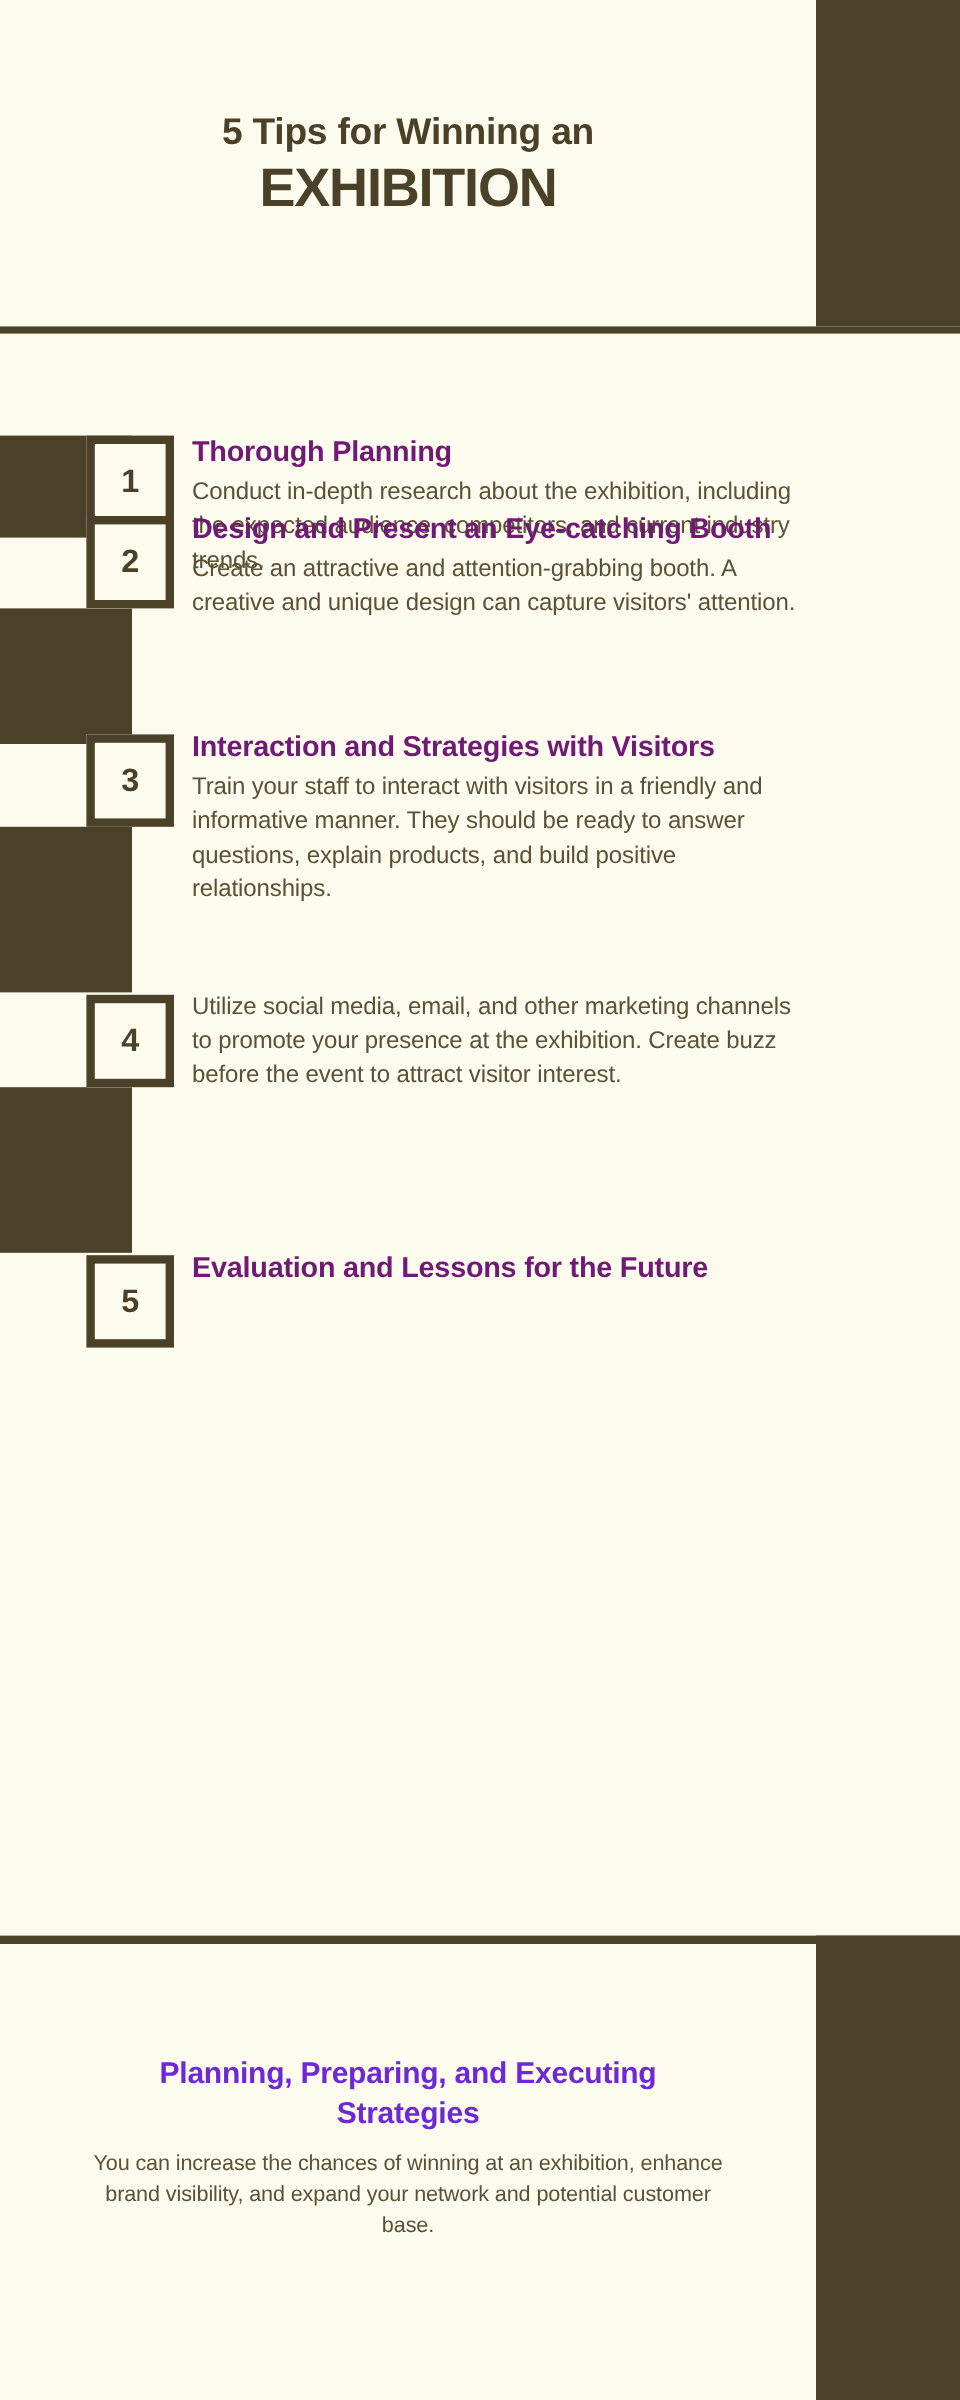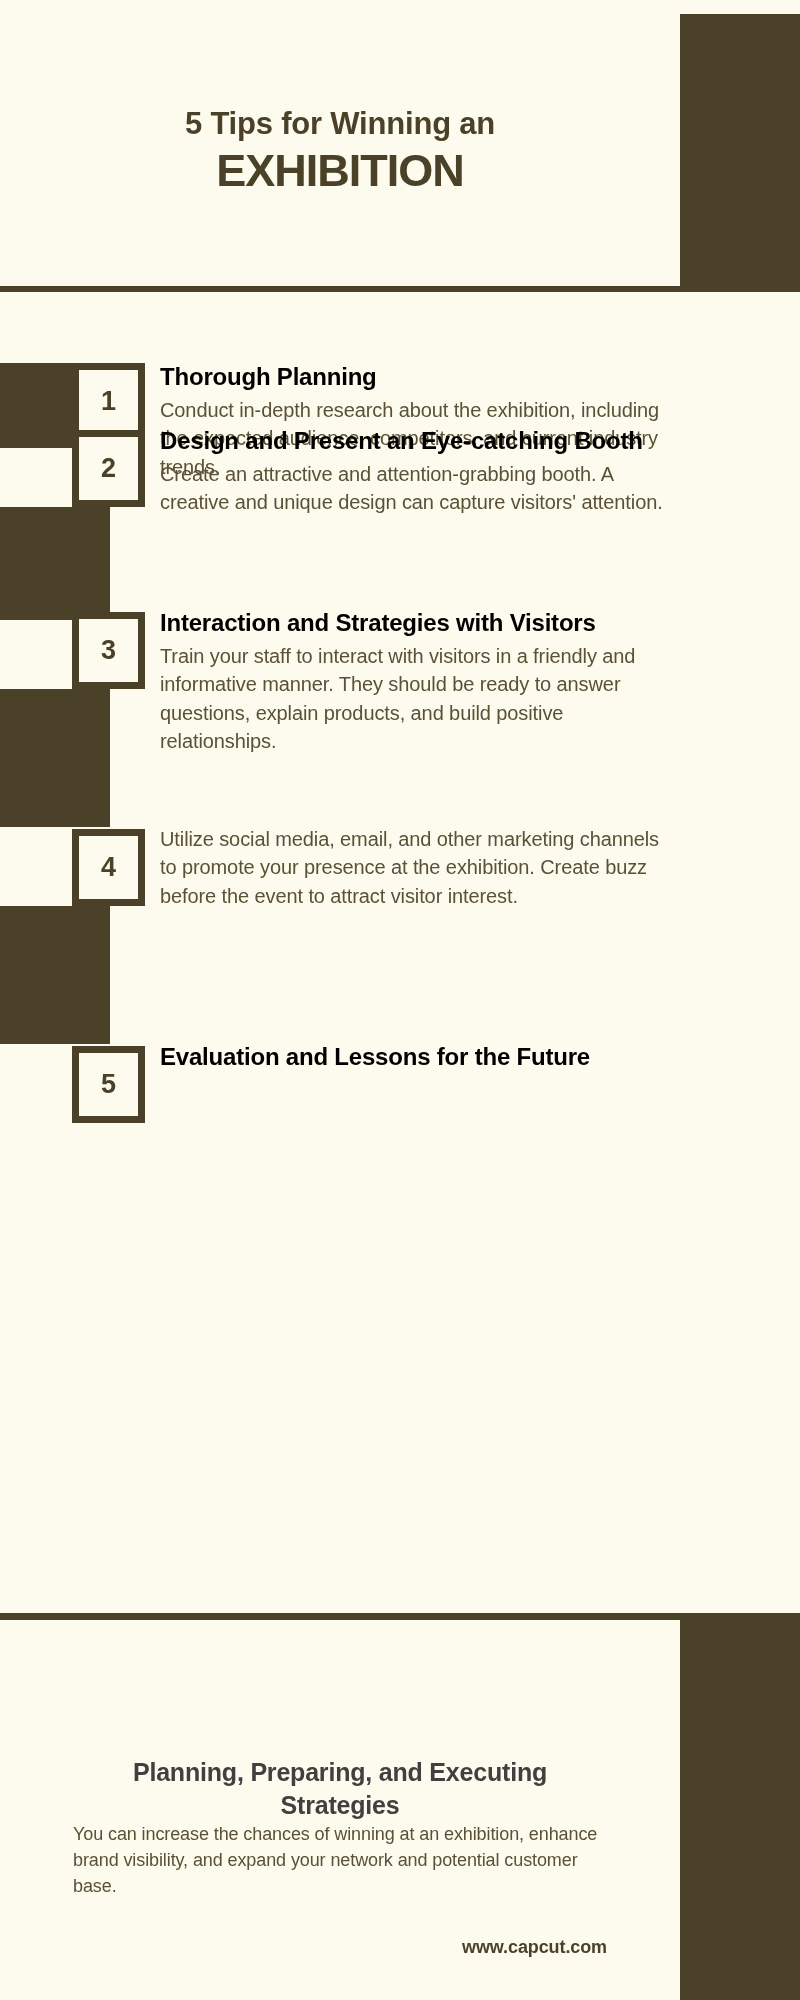--- a/index.html
+++ b/index.html
@@ -4,21 +4,21 @@
 <style>
   * { margin:0; padding:0; box-sizing:border-box; }
   html,body { background:#FDFBEE; }
   body {
     width:800px; height:2000px; position:relative; overflow:hidden;
     font-family:"Liberation Sans", sans-serif;
     color:#4B4128;
   }
 
   
-  .header { position:absolute; left:0; top:14px; width:800px; height:278px; }
+  .header { position:absolute; left:0; top:0; width:800px; height:278px; }
   .header-right-panel {
     position:absolute; left:680px; top:0; width:120px; height:272px;
     background:#4B4128;
   }
   .header-card {
     position:absolute; left:0; top:0; width:680px; height:272px;
     background:#FDFBEE;
     display:flex; flex-direction:column;
     align-items:center; justify-content:center;
   }
@@ -49,47 +49,47 @@
   .num-box {
     position:absolute; left:72px; width:73px; height:77px;
     border:7px solid #4B4128; background:#FDFBEE;
     display:flex; align-items:center; justify-content:center;
     font-size:27px; font-weight:800; color:#4B4128;
     line-height:1;
   }
 
   .item-text { position:absolute; left:160px; width:520px; }
   .item-title {
-    font-size:24px; font-weight:700; color:#000000;
+    font-size:24px; font-weight:700; color:#701a75;
     line-height:1.28; margin-bottom:3px; letter-spacing:-0.2px;
   }
   .item-body {
     font-size:20px; font-weight:400; color:#5A5136;
     line-height:1.42; letter-spacing:-0.1px;
   }
 
   
   .footer { position:absolute; left:0; top:1613px; width:800px; height:387px; }
   .footer-divider {
     position:absolute; left:0; top:0; width:800px; height:7px; background:#4B4128;
   }
   .footer-right-panel {
     position:absolute; left:680px; top:0; width:120px; height:387px; background:#4B4128;
   }
   .footer-card {
     position:absolute; left:0; top:7px; width:680px; height:380px;
     background:#FDFBEE; padding:92px 73px 0 73px;
   }
   .footer-title {
-    font-size:25px; font-weight:700; color:#404040;
-    line-height:1.3; text-align:center; letter-spacing:-0.2px;margin-top:44px;
+    font-size:25px; font-weight:700; color:#6d28d9;
+    line-height:1.3; text-align:center; letter-spacing:-0.2px;
   }
   .footer-body {
     font-size:18px; font-weight:400; color:#5A5136;
-    line-height:1.45; letter-spacing:-0.1px;
+    line-height:1.45; text-align:center; margin-top:12px; letter-spacing:-0.1px;
   }
   .footer-url {
     font-size:18px; font-weight:700; color:#4B4128;
     text-align:right; margin-top:38px; letter-spacing:-0.1px;
   }
 </style>
 </head>
 <body>
 
 <div class="header">
@@ -146,15 +146,14 @@
   </div>
 
 </div>
 
 <div class="footer">
   <div class="footer-divider"></div>
   <div class="footer-right-panel"></div>
   <div class="footer-card">
     <div class="footer-title">Planning, Preparing, and Executing Strategies</div>
     <div class="footer-body">You can increase the chances of winning at an exhibition, enhance brand visibility, and expand your network and potential customer base.</div>
-    <div class="footer-url">www.capcut.com</div>
   </div>
 </div>
 
 </body></html>

